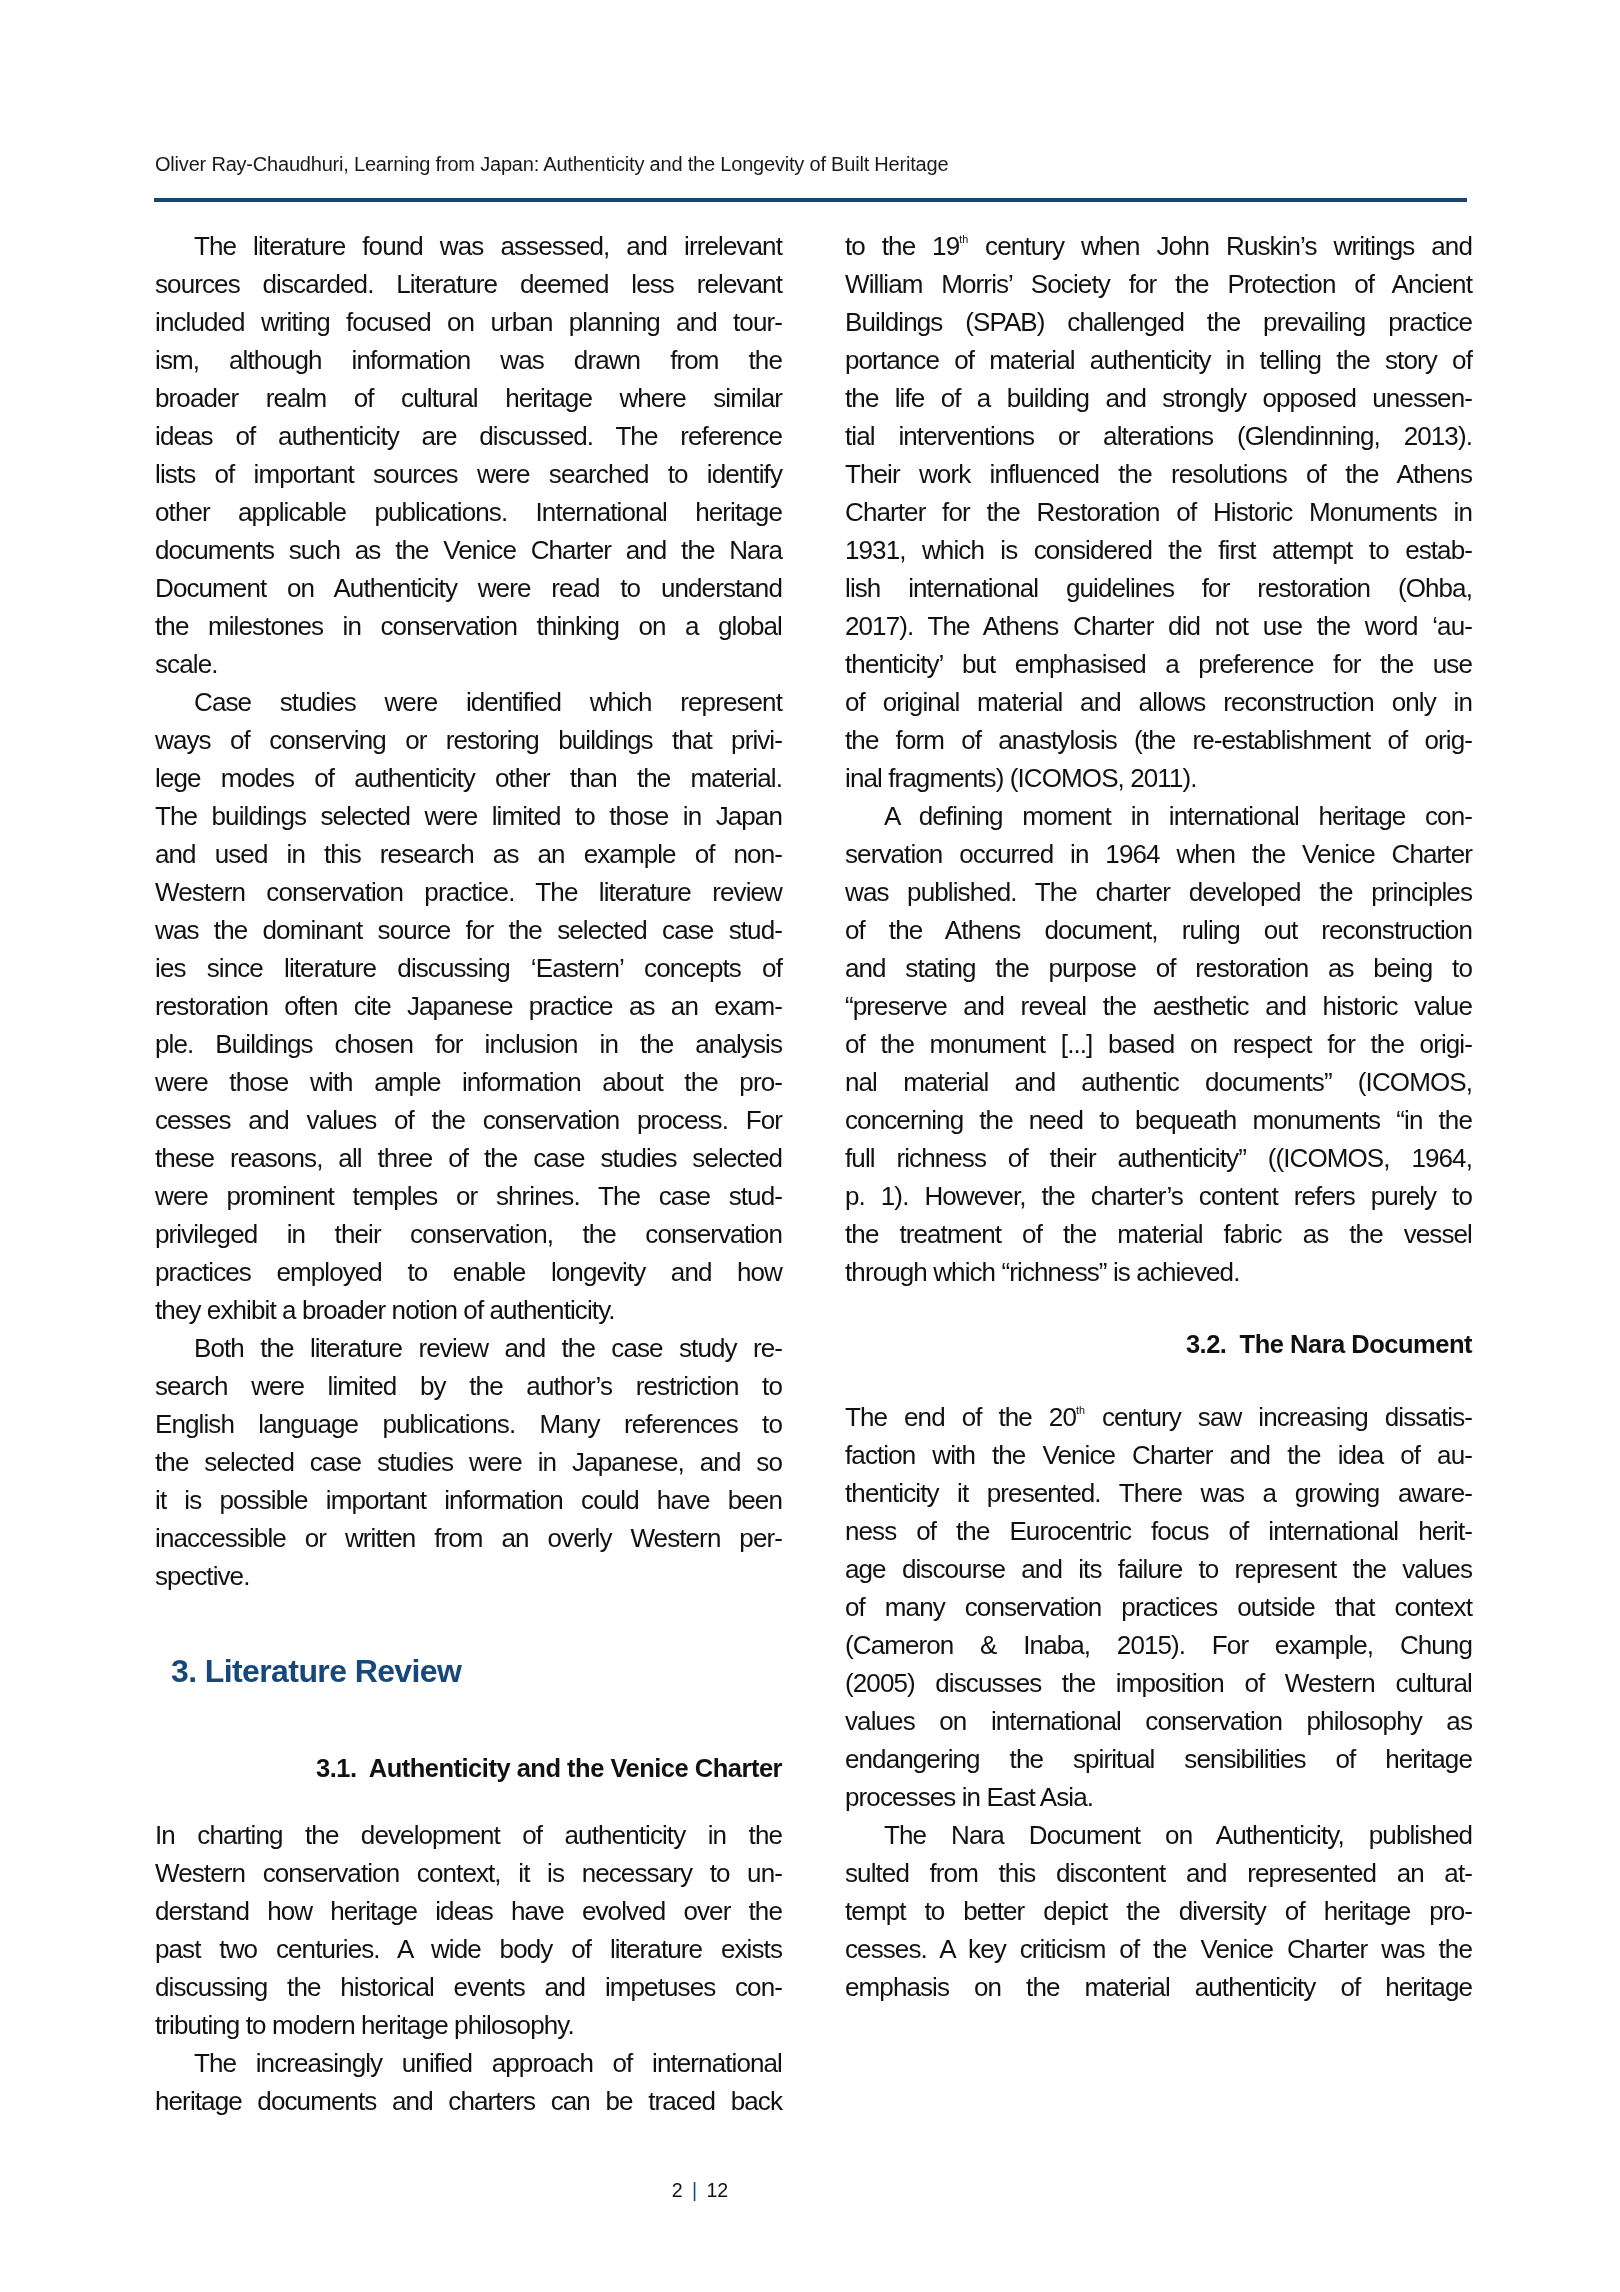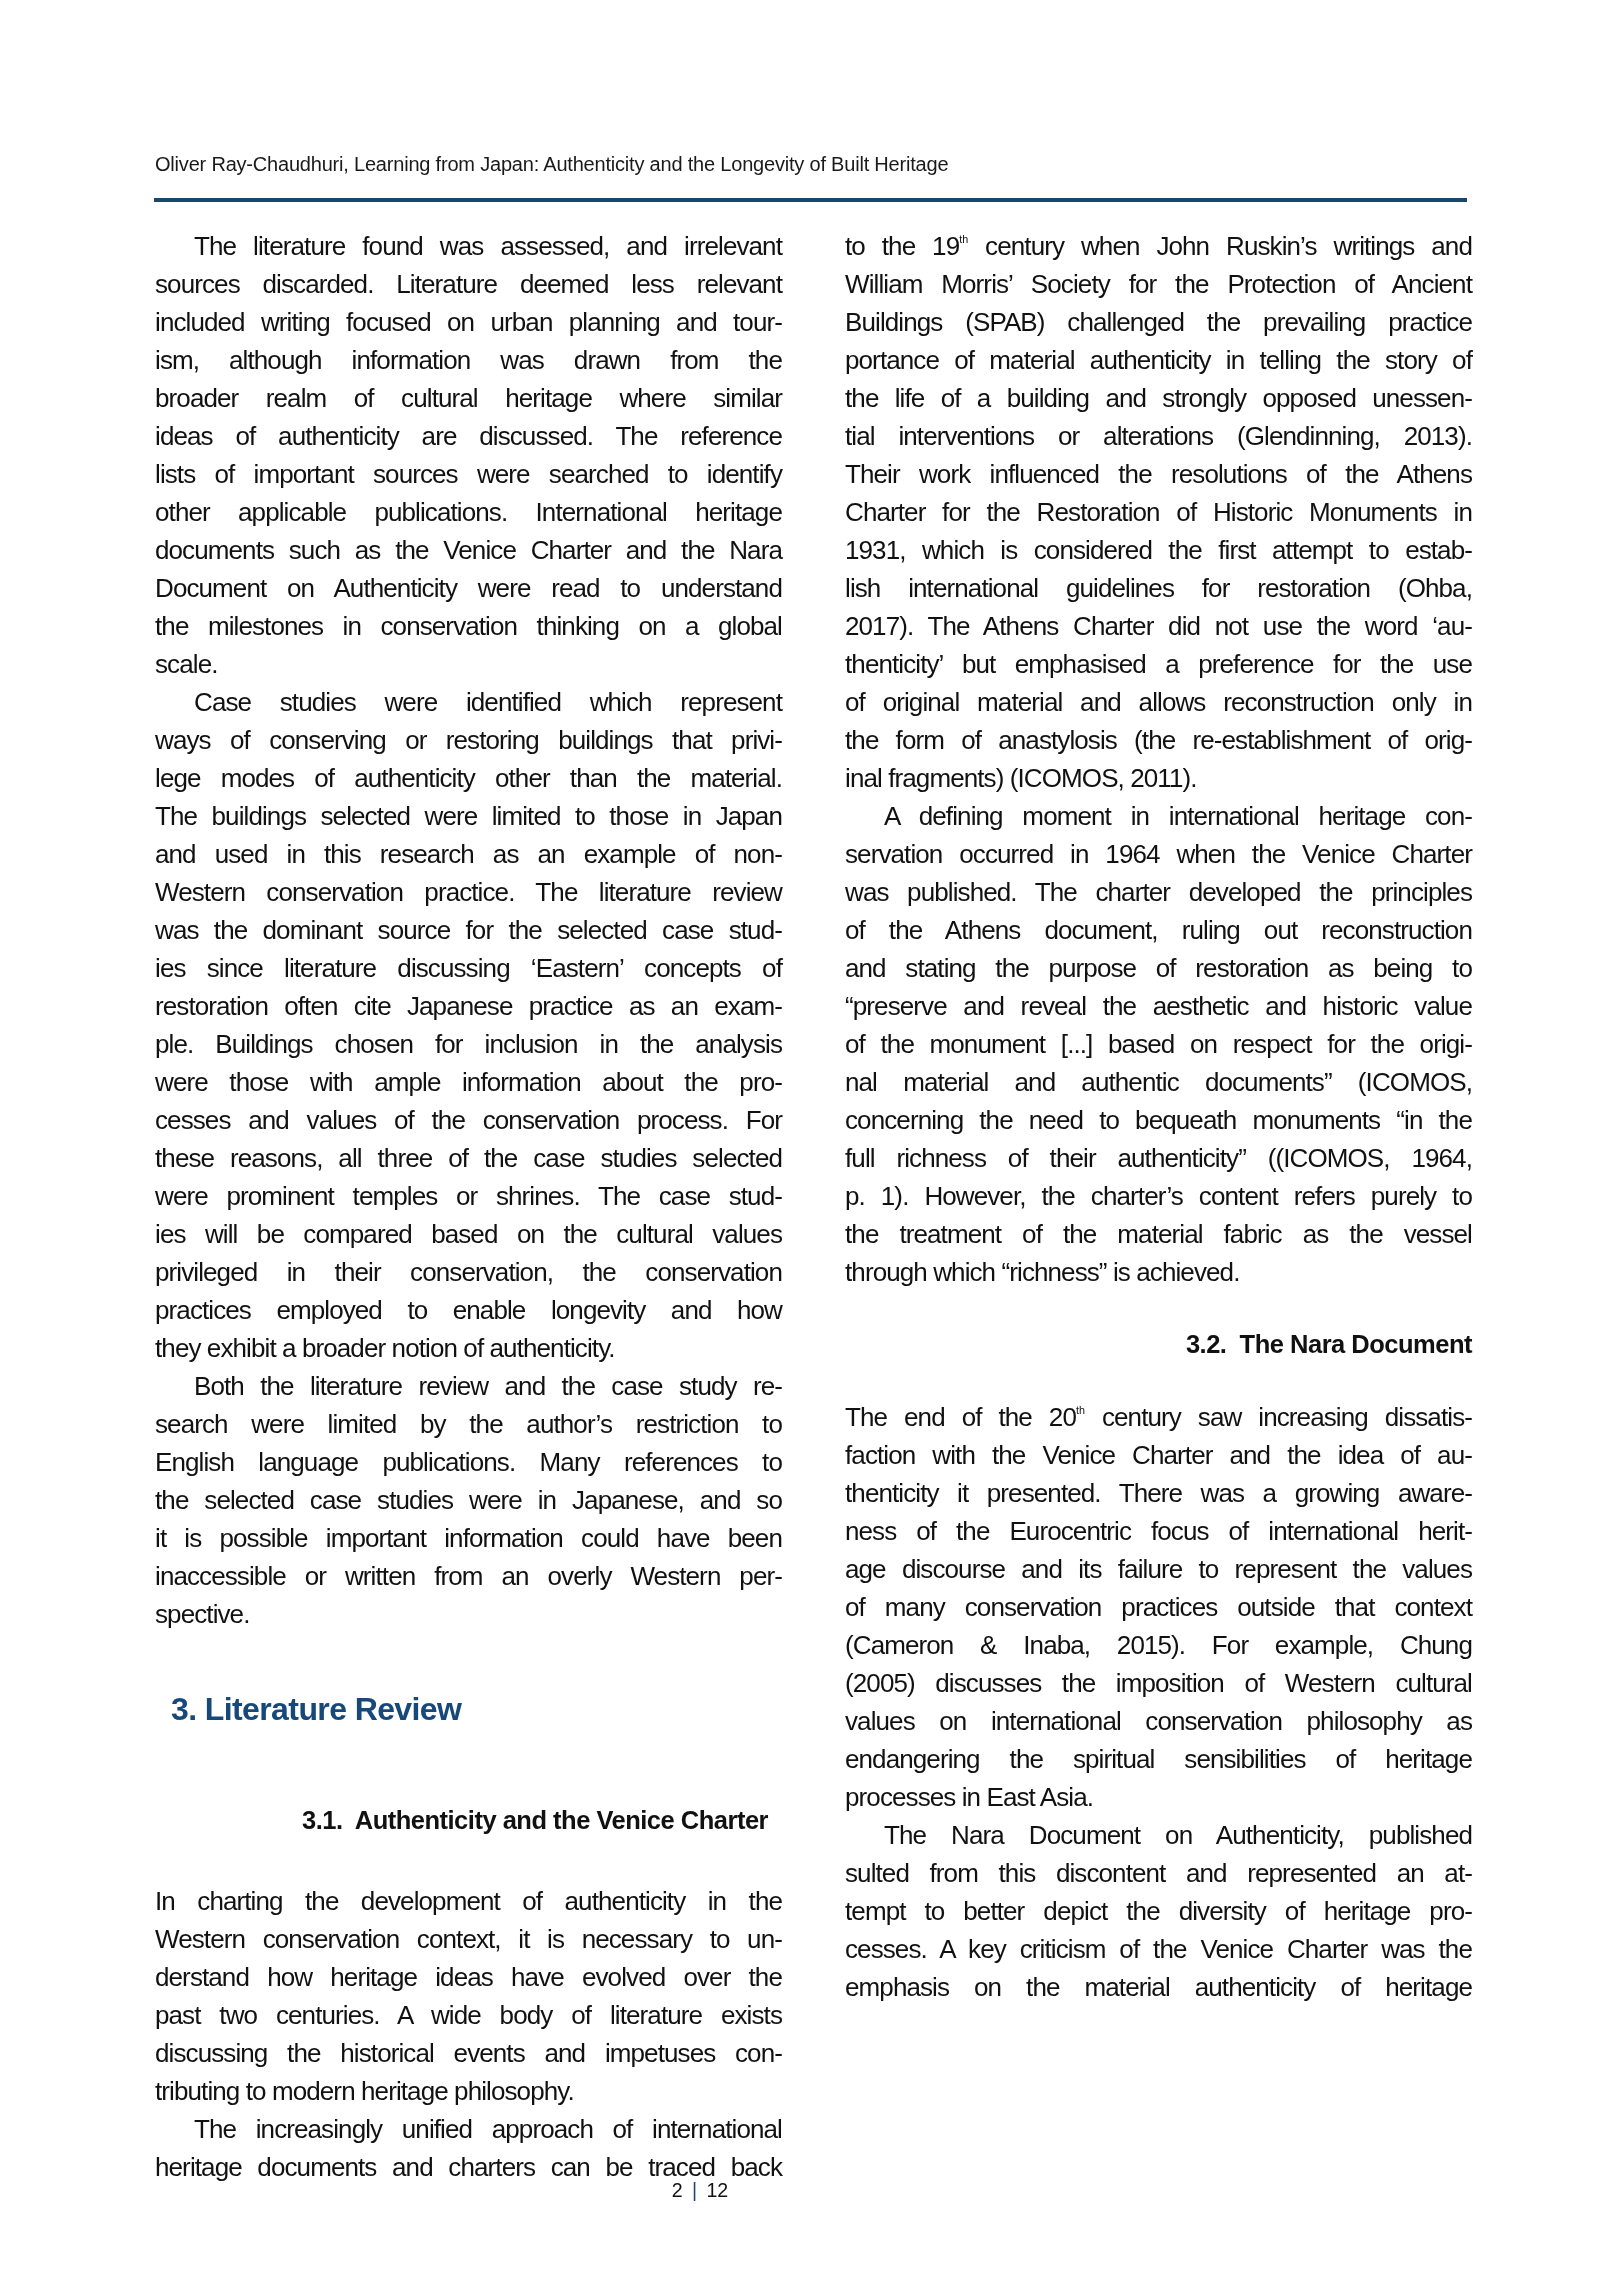--- a/index.html
+++ b/index.html
@@ -61,38 +61,37 @@
       <span class="line">and used in this research as an example of non-</span>
       <span class="line">Western conservation practice. The literature review</span>
       <span class="line">was the dominant source for the selected case stud-</span>
       <span class="line">ies since literature discussing ‘Eastern’ concepts of</span>
       <span class="line">restoration often cite Japanese practice as an exam-</span>
       <span class="line">ple. Buildings chosen for inclusion in the analysis</span>
       <span class="line">were those with ample information about the pro-</span>
       <span class="line">cesses and values of the conservation process. For</span>
       <span class="line">these reasons, all three of the case studies selected</span>
       <span class="line">were prominent temples or shrines. The case stud-</span>
-      <span class="line">ies will be compared based on the cultural values</span>
       <span class="line">privileged in their conservation, the conservation</span>
       <span class="line">practices employed to enable longevity and how</span>
       <span class="line last">they exhibit a broader notion of authenticity.</span>
     </div>
   <div>
       <span class="line indent">Both the literature review and the case study re-</span>
       <span class="line">search were limited by the author’s restriction to</span>
       <span class="line">English language publications. Many references to</span>
       <span class="line">the selected case studies were in Japanese, and so</span>
       <span class="line">it is possible important information could have been</span>
       <span class="line">inaccessible or written from an overly Western per-</span>
       <span class="line last">spective.</span>
     </div>
   <div style="height:41px"></div>
   <h2 class="h2" style="margin:16px">3. Literature Review</h2>
   <div style="height:45px"></div>
-  <h3 class="h3" style="margin:14px">3.1.  Authenticity and the Venice Charter</h3>
+  <h3 class="h3" style="margin:0">3.1.  Authenticity and the Venice Charter</h3>
   <div style="height:31px"></div>
   <div>
       <span class="line">In charting the development of authenticity in the</span>
       <span class="line">Western conservation context, it is necessary to un-</span>
       <span class="line">derstand how heritage ideas have evolved over the</span>
       <span class="line">past two centuries. A wide body of literature exists</span>
       <span class="line">discussing the historical events and impetuses con-</span>
       <span class="line last">tributing to modern heritage philosophy.</span>
     </div>
   <div>

